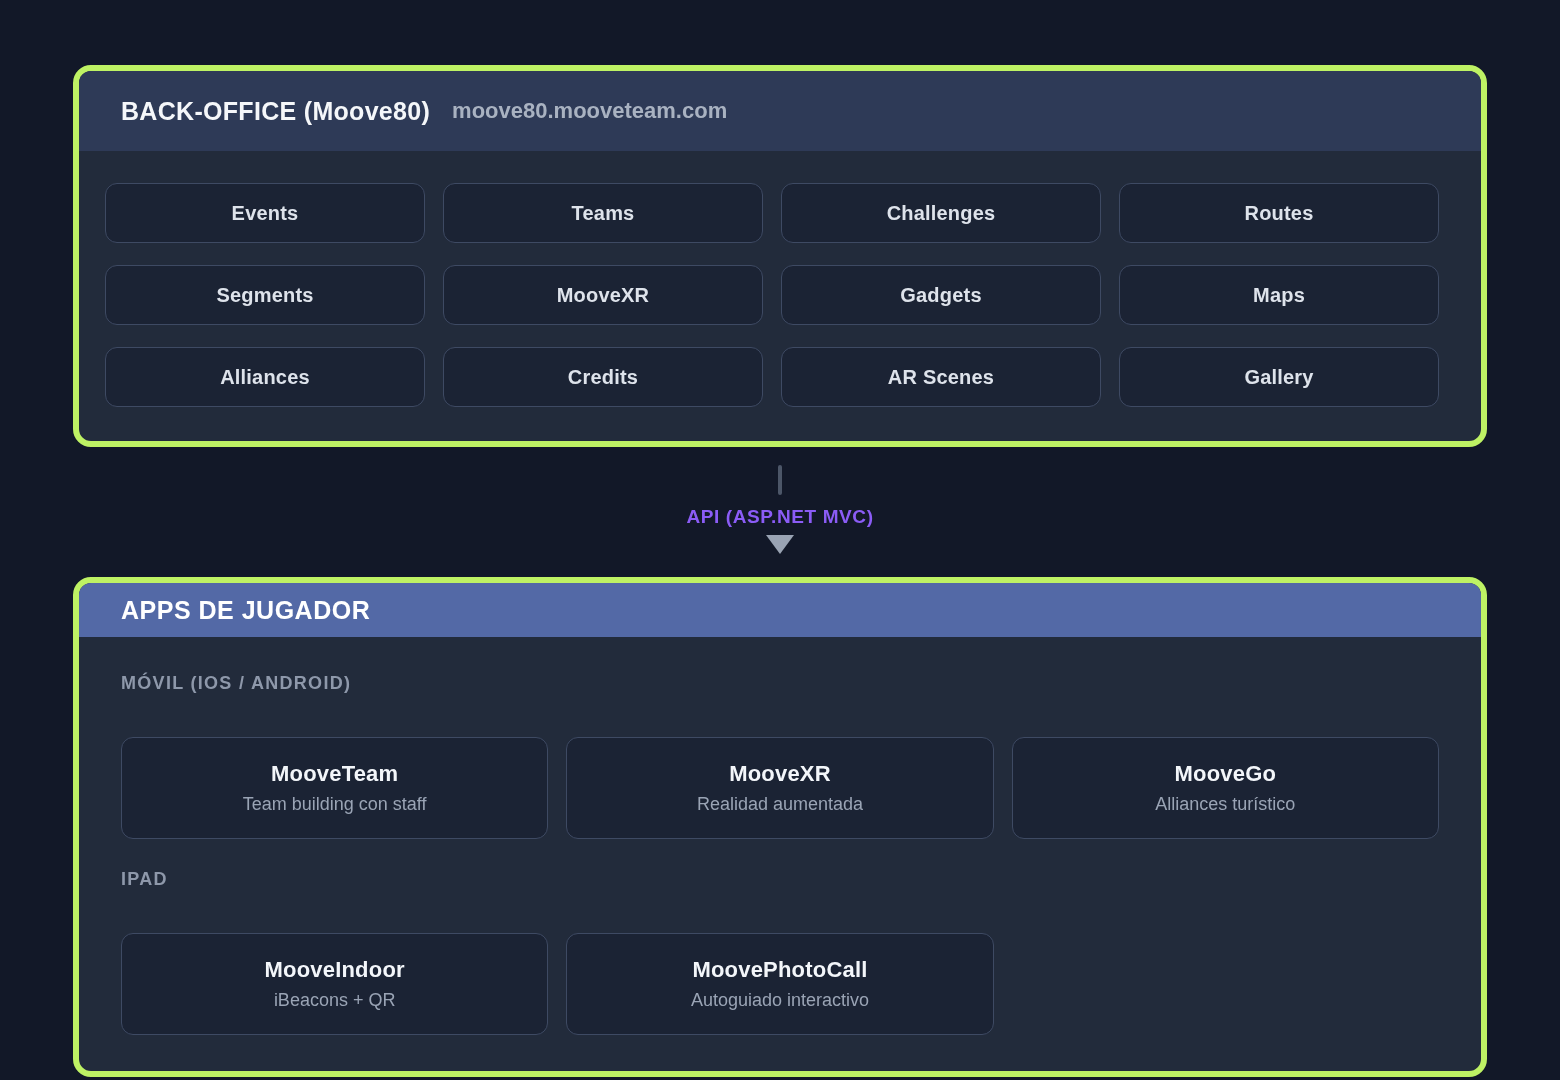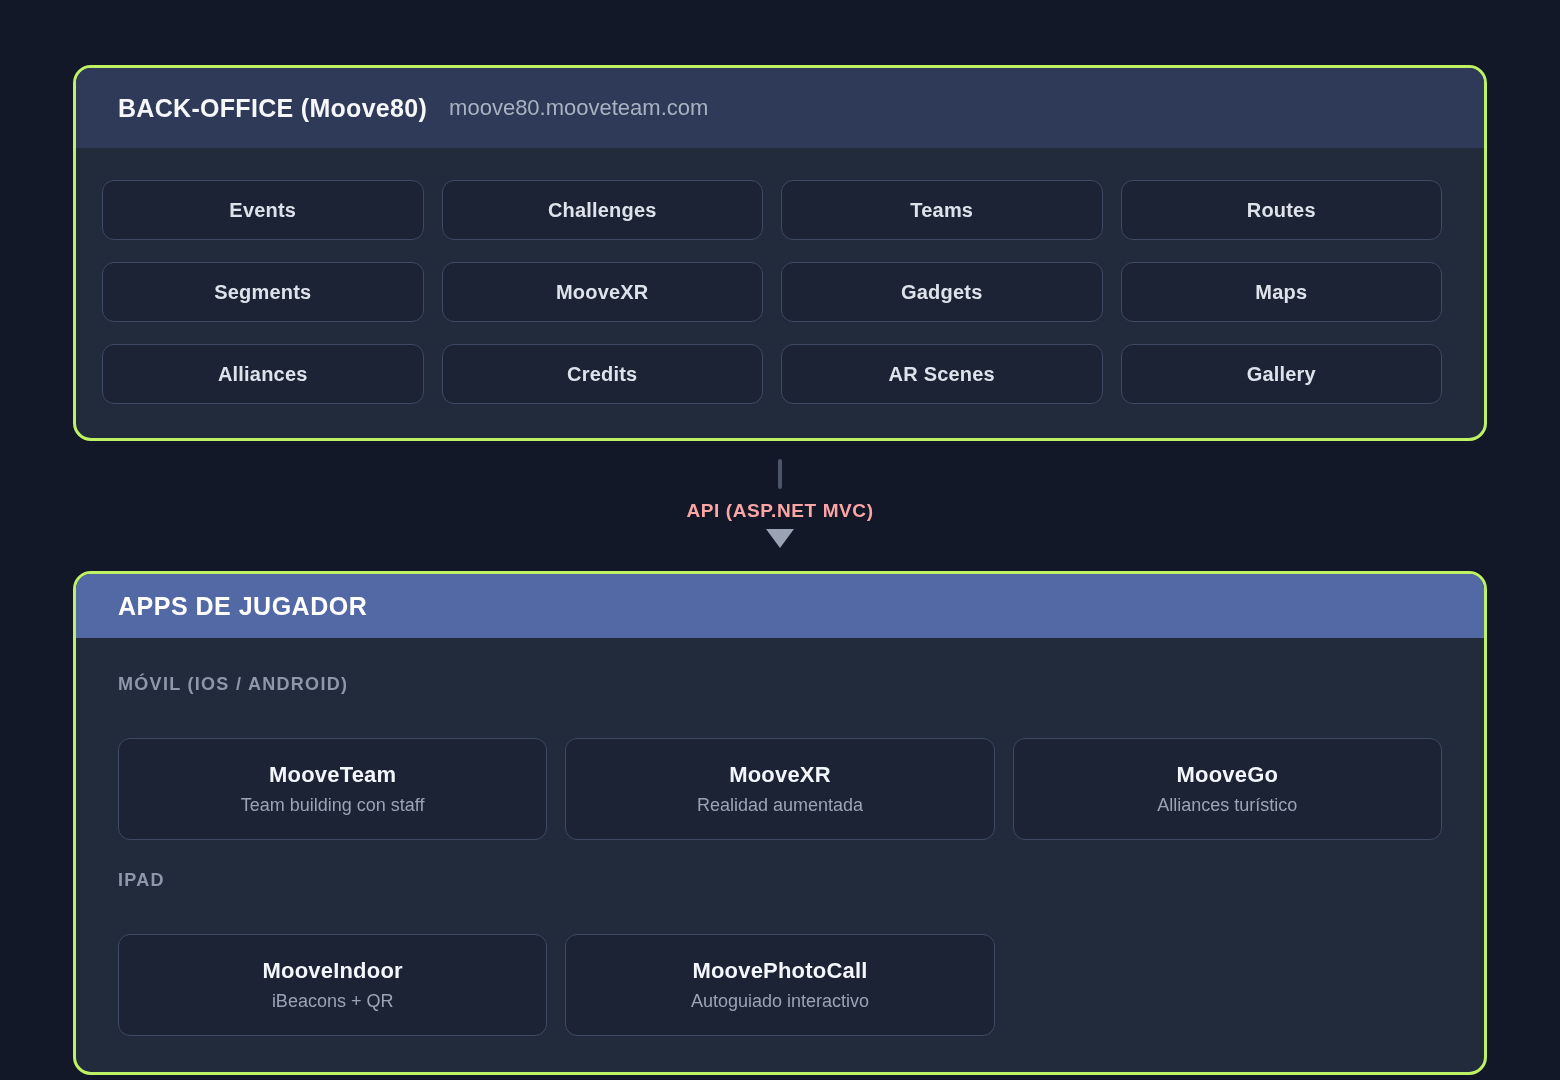--- a/index.html
+++ b/index.html
@@ -11,21 +11,21 @@
     width: 1560px;
     height: 1080px;
     background: #121828;
     overflow: hidden;
   }
 
   .panel {
     width: 1414px;
     margin-left: 73px;
     background: #222B3B;
-    border: 3px solid #bef264;
+    border: 6px solid #bef264;
     border-radius: 18px;
     overflow: hidden;
   }
 
   .panel-backoffice { margin-top: 65px; }
 
   .panel-header {
     display: flex;
     align-items: center;
     padding: 0 42px;
@@ -40,21 +40,21 @@
   .bo-title {
     color: #F5F7FA;
     font-size: 25px;
     font-weight: bold;
     letter-spacing: 0.3px;
   }
 
   .bo-domain {
     color: #A9B2C1;
     font-size: 22px;
-    font-weight: normal;
+    font-weight: bold;
   }
 
   .modules-grid {
     display: grid;
     grid-template-columns: repeat(4, 1fr);
     column-gap: 18px;
     row-gap: 22px;
     padding: 32px 42px 34px 26px;
   }
 
@@ -82,37 +82,37 @@
 
   .connector-line {
     width: 4px;
     height: 30px;
     background: #4C5668;
     border-radius: 2px;
   }
 
   .connector-label {
     margin-top: 11px;
-    color: #fca5a5;
+    color: #8b5cf6;
     font-size: 19px;
     font-weight: bold;
     letter-spacing: 0.6px;
   }
 
   .connector-arrow {
     margin-top: 7px;
     width: 0;
     height: 0;
     border-left: 14px solid transparent;
     border-right: 14px solid transparent;
     border-top: 19px solid #99A3B3;
   }
 
   .apps-header {
-    height: 64px;
+    height: 54px;
     background: #5369A6;
   }
 
   .apps-title {
     color: #FFFFFF;
     font-size: 25px;
     font-weight: bold;
     letter-spacing: 0.5px;
   }
 
@@ -164,22 +164,22 @@
 
 <div class="page">
 
   <section class="panel panel-backoffice">
     <header class="panel-header bo-header">
       <span class="bo-title">BACK-OFFICE (Moove80)</span>
       <span class="bo-domain">moove80.mooveteam.com</span>
     </header>
     <div class="modules-grid">
       <div class="module-pill">Events</div>
+      <div class="module-pill">Teams</div>
       <div class="module-pill">Challenges</div>
-      <div class="module-pill">Teams</div>
       <div class="module-pill">Routes</div>
       <div class="module-pill">Segments</div>
       <div class="module-pill">MooveXR</div>
       <div class="module-pill">Gadgets</div>
       <div class="module-pill">Maps</div>
       <div class="module-pill">Alliances</div>
       <div class="module-pill">Credits</div>
       <div class="module-pill">AR Scenes</div>
       <div class="module-pill">Gallery</div>
     </div>

